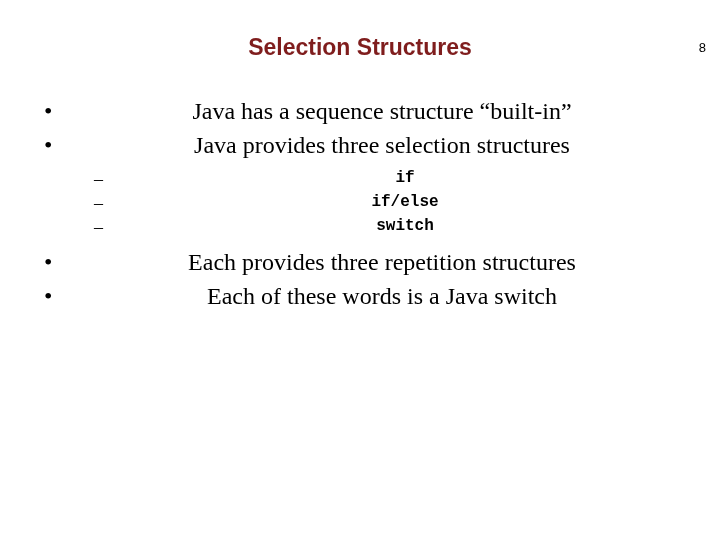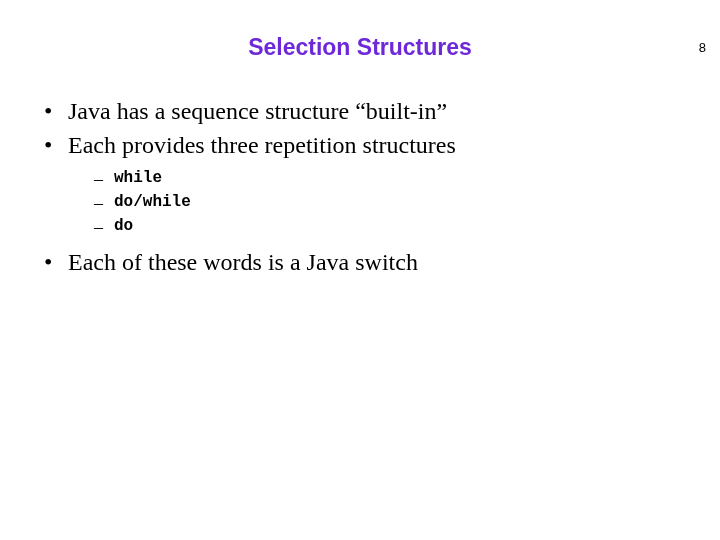--- a/index.html
+++ b/index.html
@@ -22,35 +22,36 @@
     right: 14px;
     font-family: Arial, Helvetica, sans-serif;
     font-size: 13px;
     color: #000;
   }
   .title {
     text-align: center;
     font-family: Arial, Helvetica, sans-serif;
     font-weight: bold;
     font-size: 23px;
-    color: #6d28d9;
+    color: #7f1d1d;
     margin-top: 34px;
     margin-bottom: 34px;
   }
   ul.bullets {
     margin: 0 0 0 20px;
     padding: 0;
   }
   ul.bullets > li {
     font-size: 24px;
     line-height: 1.35;
     margin: 0 0 2px 0;
     list-style: none;
     position: relative;
     padding-left: 24px;
+    text-align: center;
   }
   ul.bullets > li::before {
     content: "•";
     position: absolute;
     left: 0;
     top: 0;
     font-size: 24px;
   }
   ul.sub {
     margin: 4px 0 8px 26px;
@@ -80,23 +81,26 @@
 
 <div class="slide">
 
   <div class="page-number">8</div>
 
   <div class="title">Selection Structures</div>
 
   <ul class="bullets">
     <li>Java has a sequence structure “built-in”</li>
     <li>
+      <span>Java provides three selection structures</span>
+      <ul class="sub">
+        <li>if</li>
+        <li>if/else</li>
+        <li>switch</li>
+      </ul>
+    </li>
+    <li>
       <span>Each provides three repetition structures</span>
-      <ul class="sub">
-        <li>while</li>
-        <li>do/while</li>
-        <li>do</li>
-      </ul>
     </li>
     <li>Each of these words is a Java switch</li>
   </ul>
 
 </div>
 
 </body></html>

